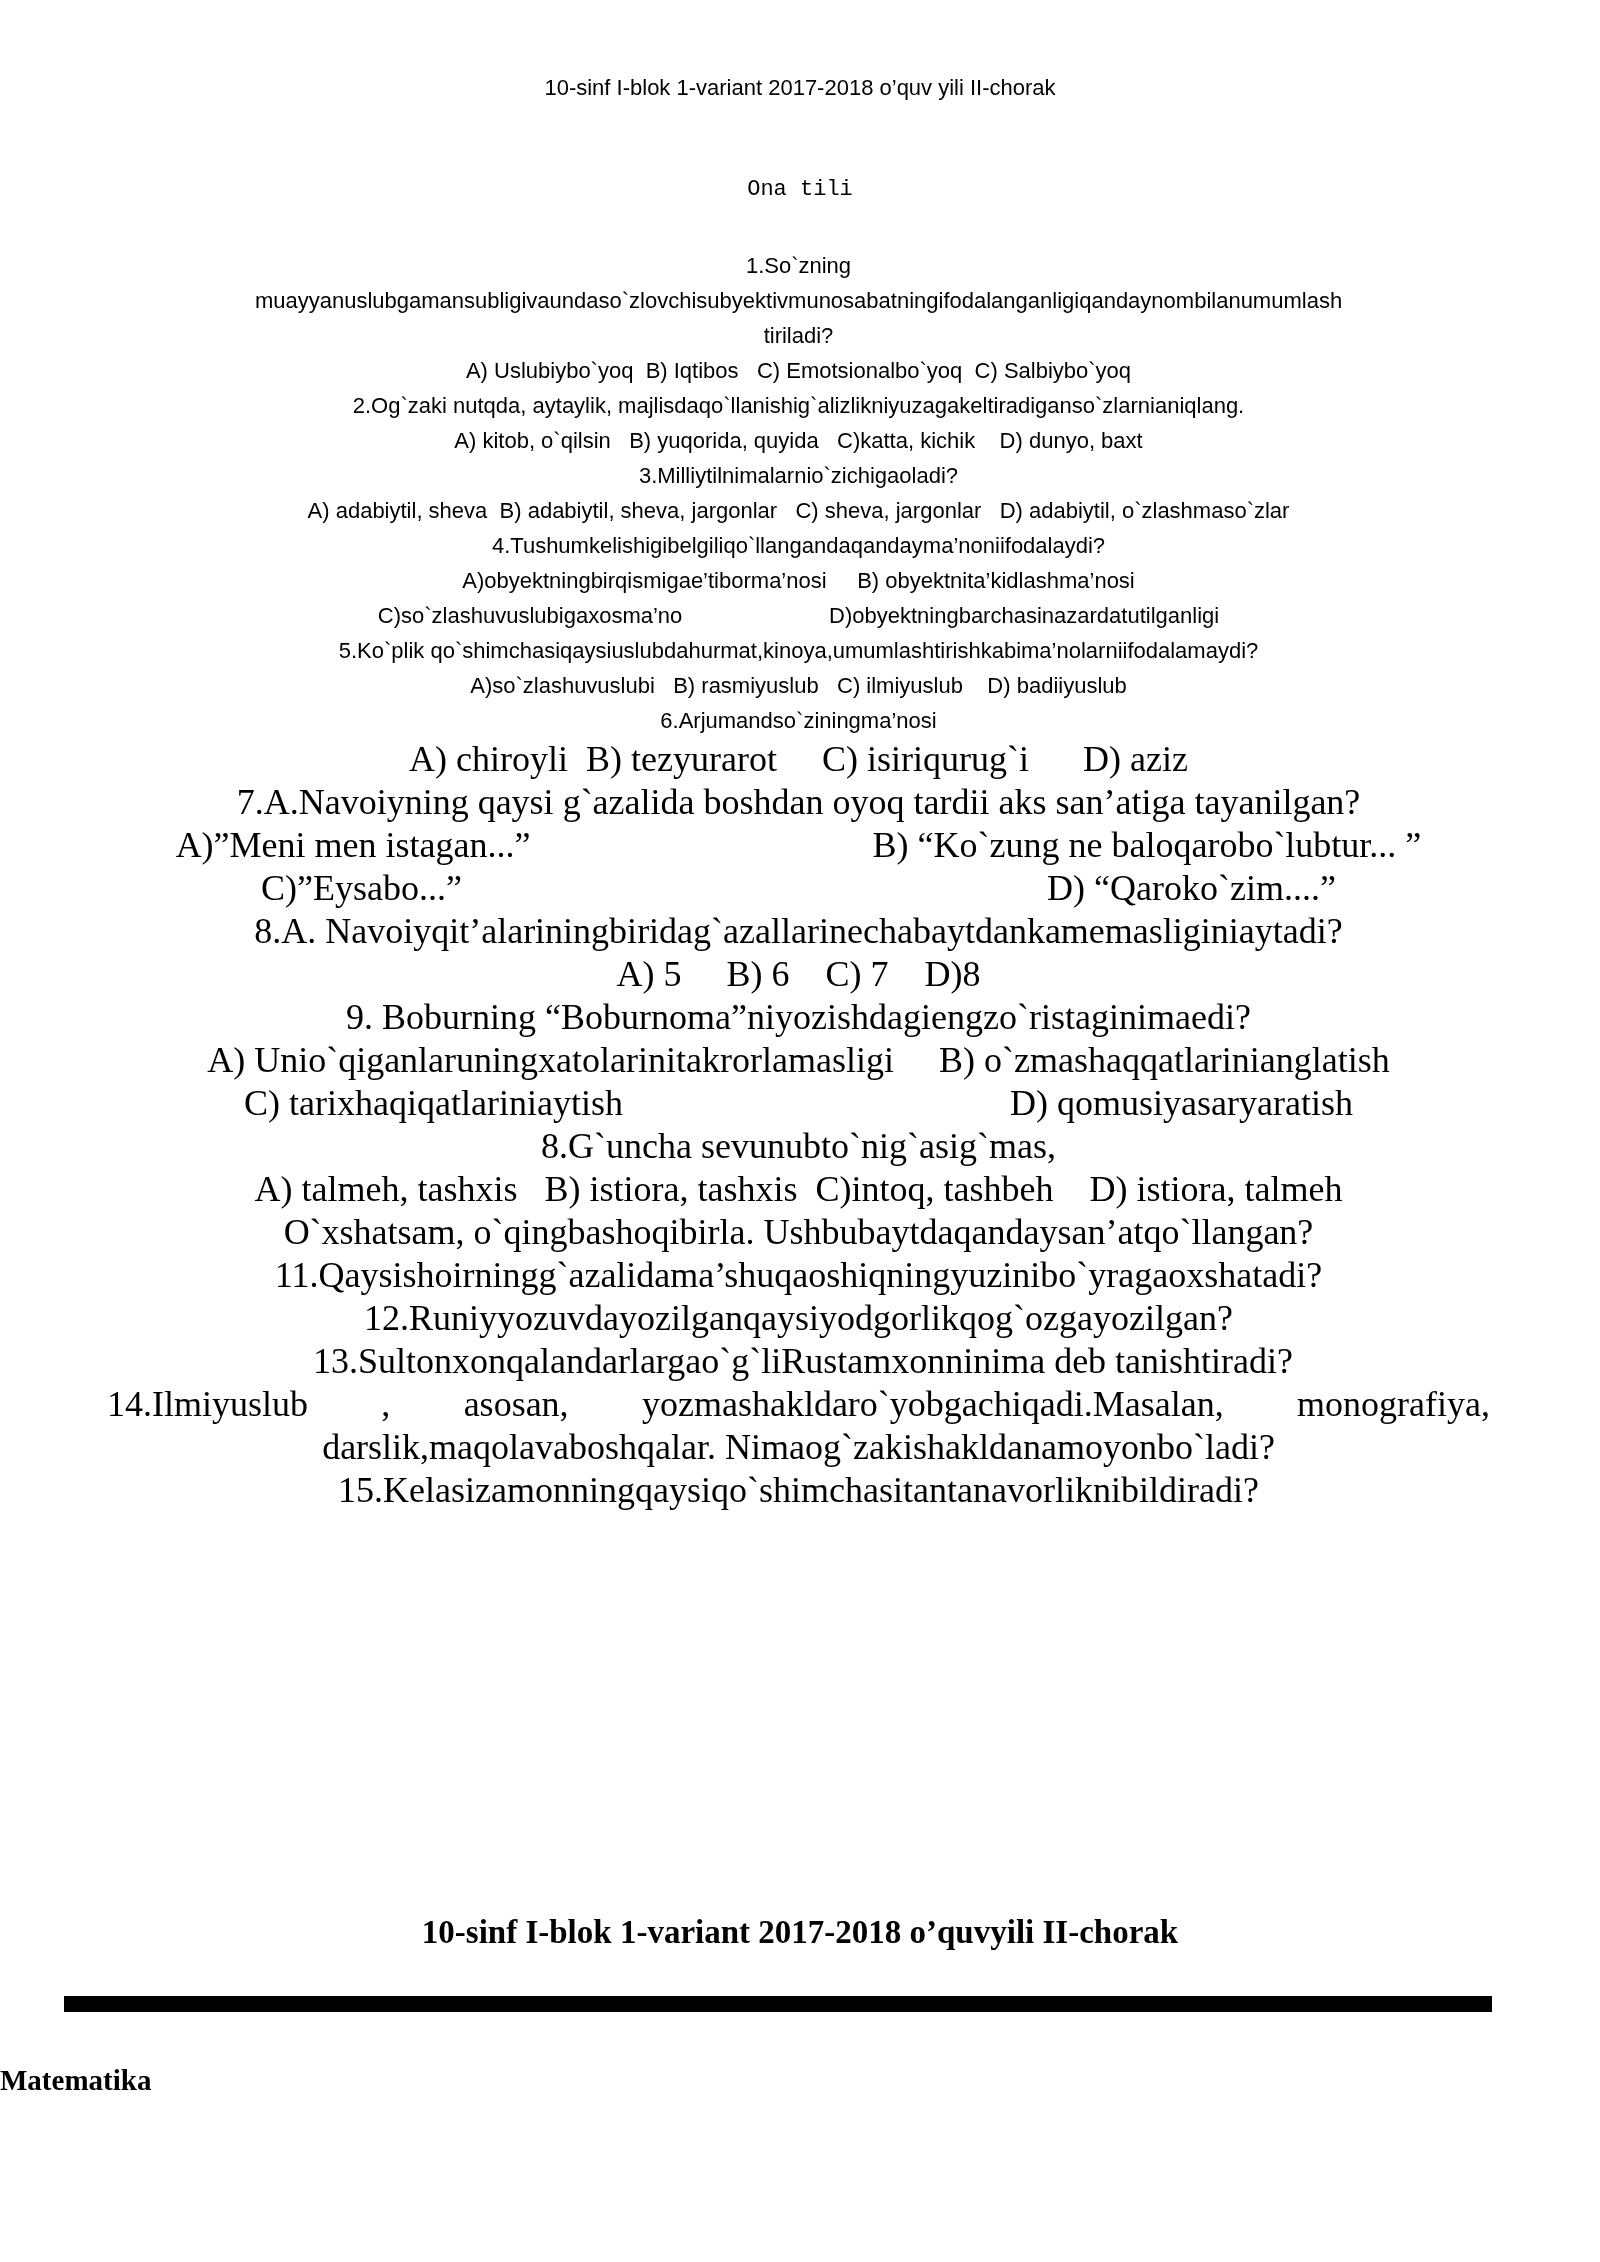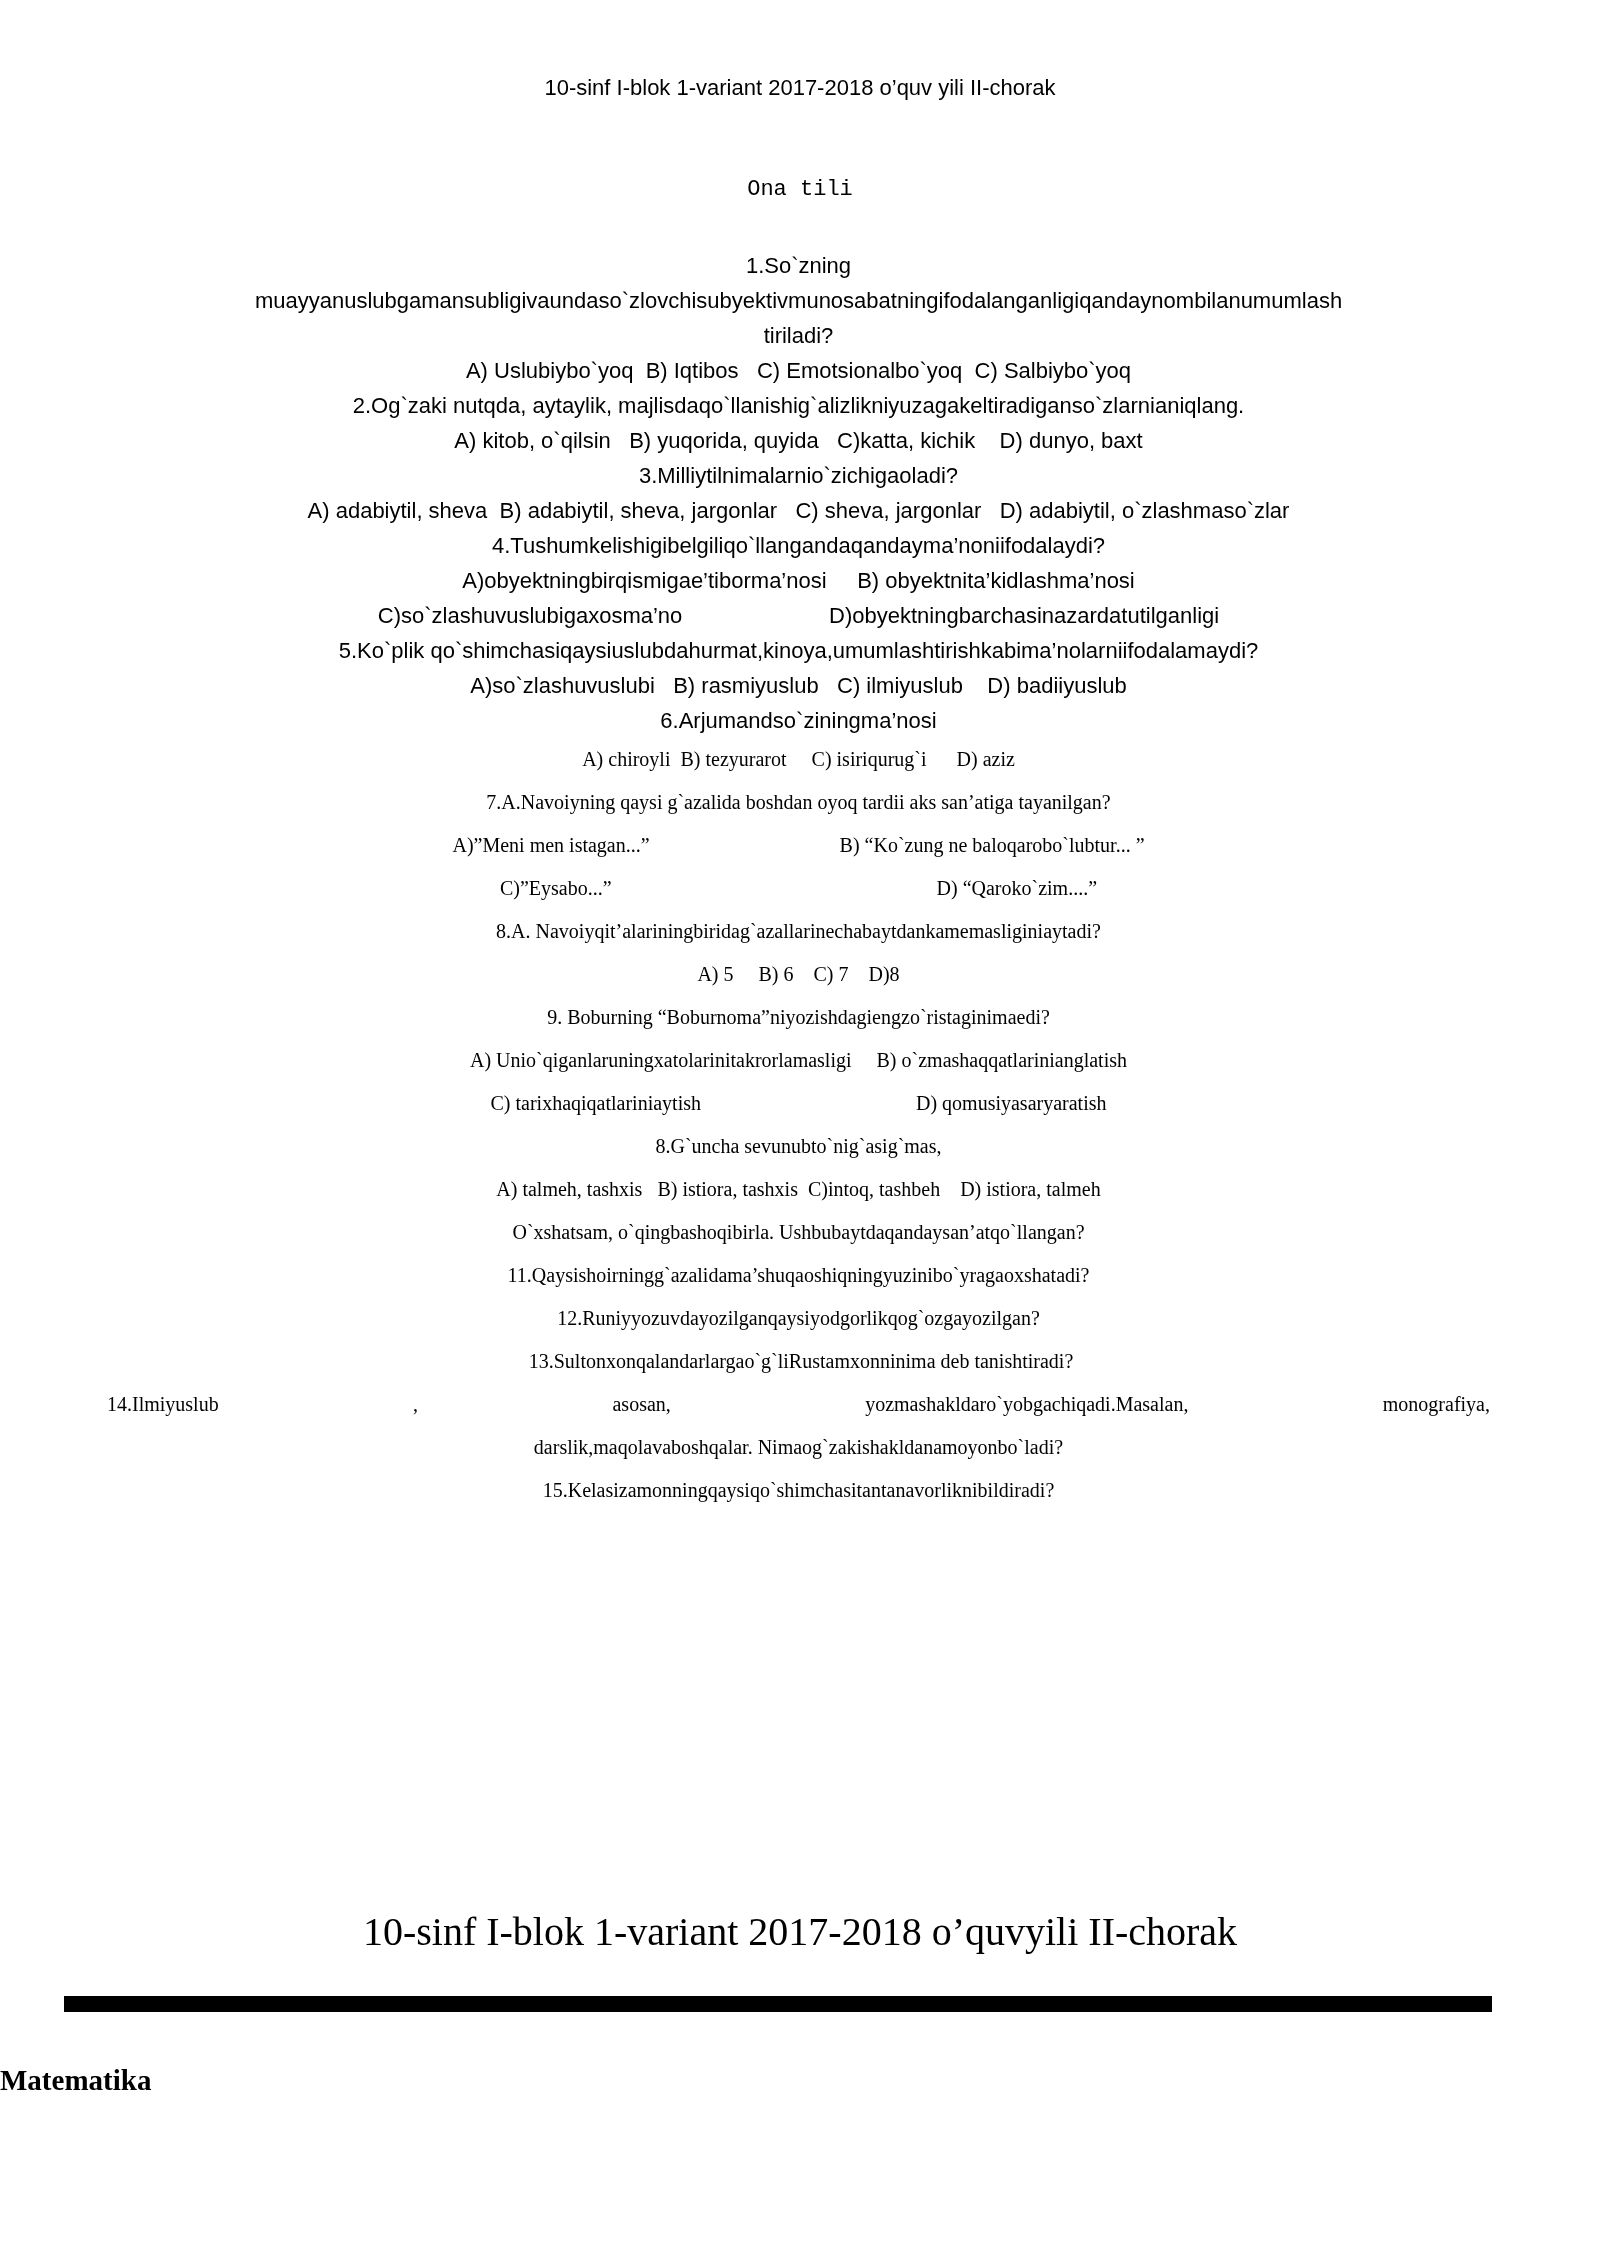--- a/index.html
+++ b/index.html
@@ -35,34 +35,34 @@
     white-space: pre-wrap;
     text-align: center;
   }
   .line.sans {
     font-family: "Liberation Sans", sans-serif;
     font-size: 22px;
     line-height: 35px;
   }
   .line.serif {
     font-family: "Liberation Serif", serif;
-    font-size: 20px;
+    font-size: 36px;
     line-height: 43px;
   }
   .line.justify {
     white-space: normal;
     text-align: justify;
     text-align-last: justify;
   }
   .footer-title {
     margin-top: 400px;
     text-align: center;
     font-family: "Liberation Serif", serif;
-    font-weight: normal;
-    font-size: 40px;
+    font-weight: bold;
+    font-size: 33px;
     line-height: 40px;
   }
   .divider {
     margin-top: 44px;
     margin-left: 64px;
     width: 1428px;
     height: 16px;
     background: #000000;
   }
   .next-section-title {

